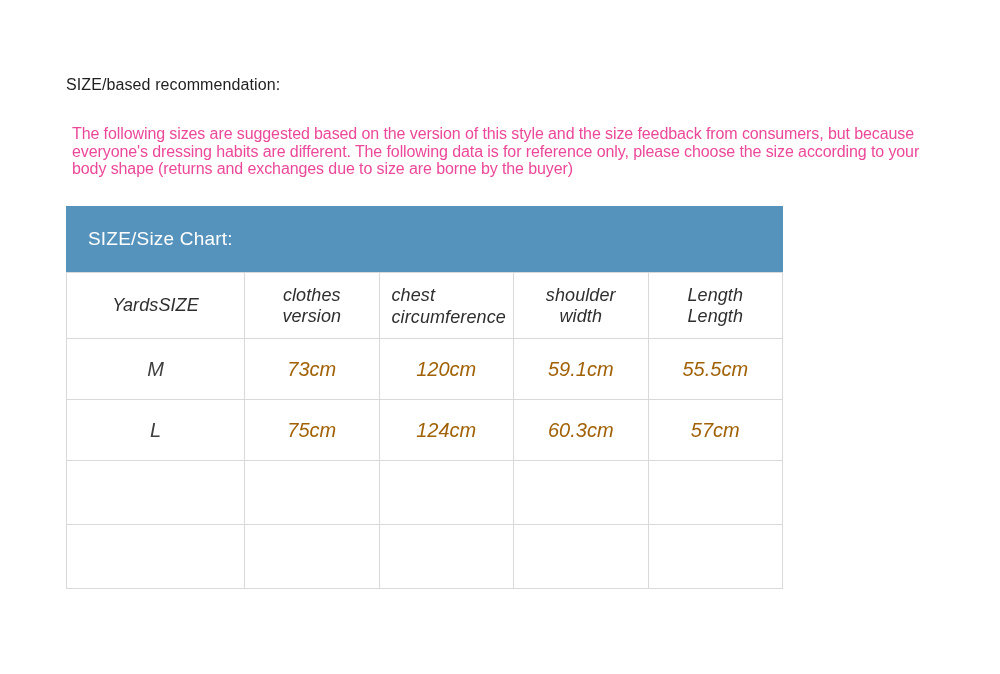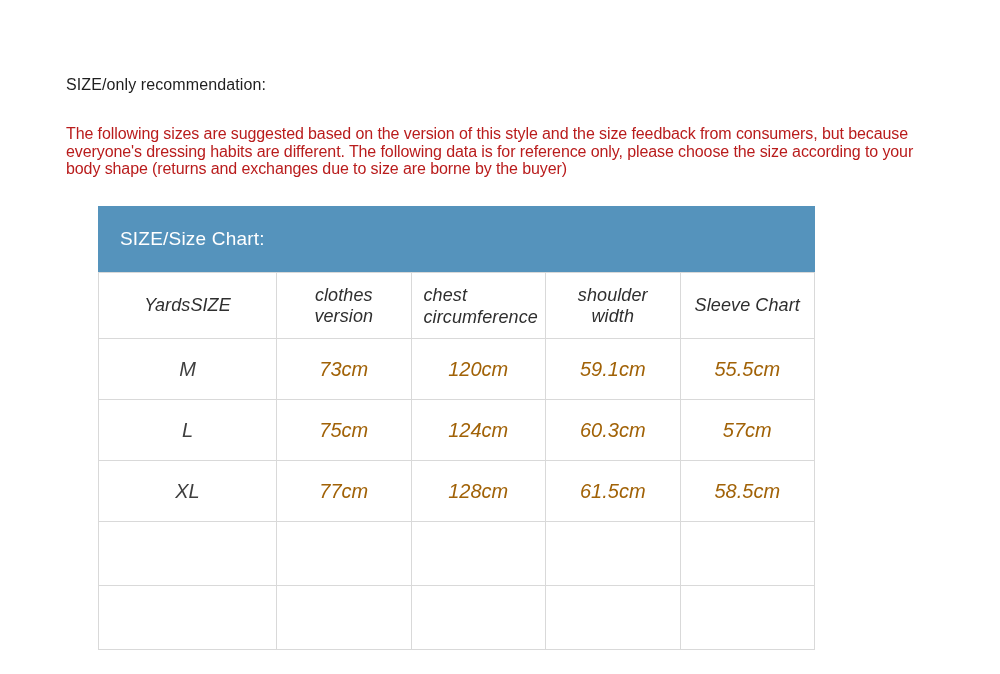--- a/index.html
+++ b/index.html
@@ -13,32 +13,31 @@
   .section-heading {
     position: absolute;
     left: 66px; top: 76px;
     font-size: 16px;
     color: #1f1f1f;
     font-weight: 400;
     letter-spacing: 0.1px;
   }
   .size-note {
     position: absolute;
-    left: 66px; top: 125px;
+    left: 72px; top: 125px;
     width: 866px;
     font-size: 16px;
     line-height: 17.5px;
-    color: #b91c1c;
+    color: #ec4899;
     letter-spacing: -0.1px;
   }
   .chart-wrap {
     position: absolute;
     left: 66px; top: 206px;
     width: 717px;
-    margin-left: 32px;
   }
   .chart-title {
     height: 66px;
     line-height: 66px;
     background: #5593BC;
     color: #ffffff;
     font-size: 19px;
     padding-left: 22px;
     letter-spacing: 0.2px;
   }
@@ -77,65 +76,58 @@
     font-size: 20px;
     color: #a16207;
   }
   table.size-table td.size-col {
     color: #3f3f3f;
   }
 </style>
 </head>
 <body>
 
-<div class="section-heading">SIZE/only recommendation:</div>
+<div class="section-heading">SIZE/based recommendation:</div>
 
 <p class="size-note">The following sizes are suggested based on the version of this style and the size feedback from consumers, but because everyone's dressing habits are different. The following data is for reference only, please choose the size according to your body shape (returns and exchanges due to size are borne by the buyer)</p>
 
 <div class="chart-wrap">
   <div class="chart-title">SIZE/Size Chart:</div>
 
   <table class="size-table">
     <colgroup>
       <col class="c0">
         <col class="c1">
         <col class="c2">
         <col class="c3">
         <col class="c4">
     </colgroup>
     <thead>
       <tr>
         <th>YardsSIZE</th>
         <th>clothes version</th>
         <th class="left">chest circumference</th>
         <th>shoulder width</th>
-        <th>Sleeve Chart</th>
+        <th>Length Length</th>
       </tr>
     </thead>
     <tbody>
       <tr class="data-row">
         <td class="size-col">M</td>
         <td>73cm</td>
         <td>120cm</td>
         <td>59.1cm</td>
         <td>55.5cm</td>
       </tr>
       <tr class="data-row">
         <td class="size-col">L</td>
         <td>75cm</td>
         <td>124cm</td>
         <td>60.3cm</td>
         <td>57cm</td>
-      </tr>
-      <tr class="data-row">
-        <td class="size-col">XL</td>
-        <td>77cm</td>
-        <td>128cm</td>
-        <td>61.5cm</td>
-        <td>58.5cm</td>
       </tr>
       <tr class="empty-row">
         <td></td>
         <td></td>
         <td></td>
         <td></td>
         <td></td>
       </tr>
       <tr class="empty-row">
         <td></td>

